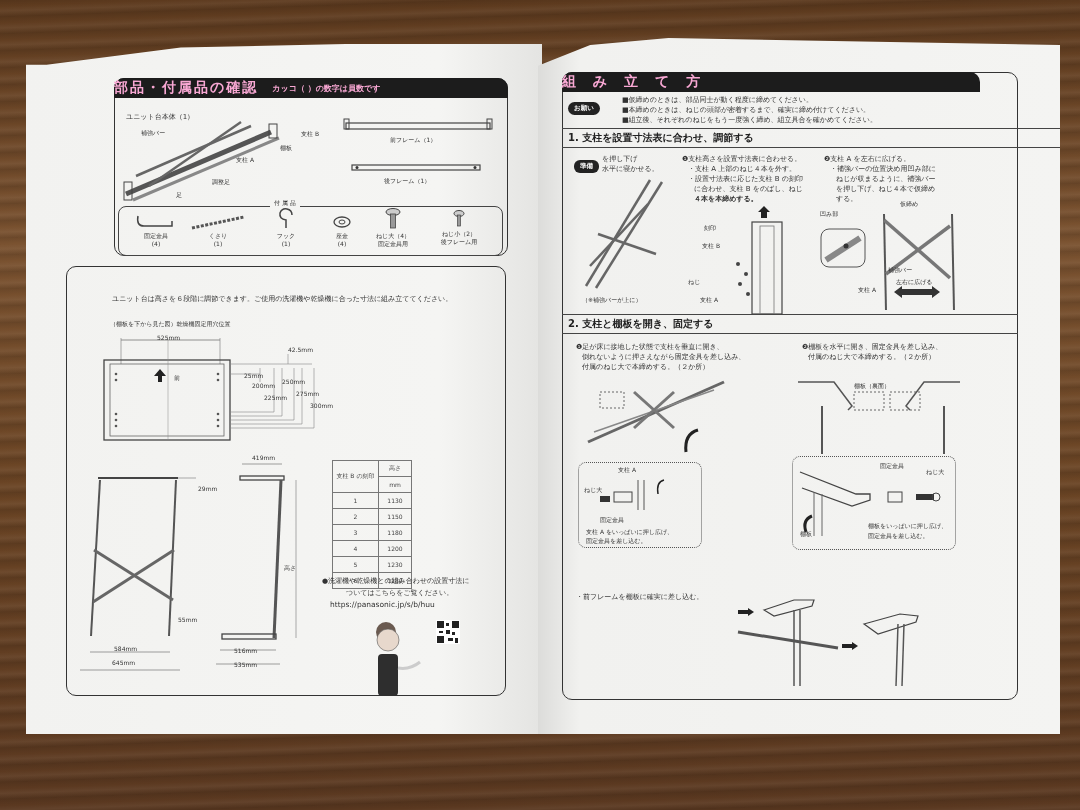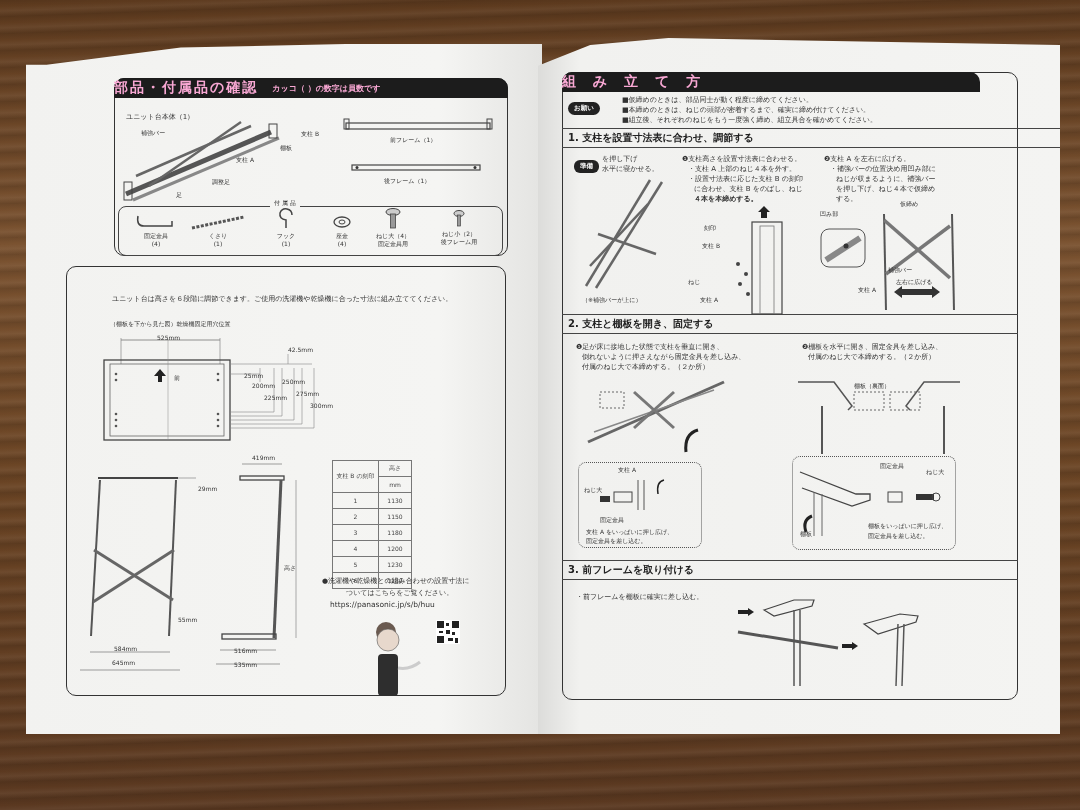--- a/index.html
+++ b/index.html
@@ -414,23 +414,20 @@
     <rect x="92" y="26" width="14" height="10" fill="none" stroke="#444"></rect>
     <rect x="120" y="28" width="18" height="6" fill="#333"></rect>
     <circle cx="140" cy="31" r="4" fill="none" stroke="#444"></circle>
   </svg>
   <span class="txt s6" style="left:342px;top:424px;">固定金具</span>
   <span class="txt s6" style="left:388px;top:430px;">ねじ大</span>
   <span class="txt s6" style="left:262px;top:492px;">棚板</span>
   <span class="txt s6" style="left:330px;top:484px;">棚板をいっぱいに押し広げ、</span>
   <span class="txt s6" style="left:330px;top:494px;">固定金具を差し込む。</span>
 
-  <div class="sec-head" style="left:24px;top:522px;width:456px;height:20px;border-top:1.2px solid #444;">
-    <span>3. 前フレームを取り付ける</span>
-  </div>
   <span class="txt" style="left:38px;top:554px;">・前フレームを棚板に確実に差し込む。</span>
   <svg class="icon" style="left:196px;top:560px;" width="200" height="90">
     <polygon points="14,10 20,14 14,18" fill="#222"></polygon>
       <rect x="4" y="12" width="10" height="4" fill="#222"></rect>
     <path d="M30 12 L60 2 L80 2 L78 8 L40 18 Z" fill="none" stroke="#444" stroke-width="1.2"></path>
     <line x1="60" y1="12" x2="60" y2="88" stroke="#555" stroke-width="1.5"></line>
     <line x1="66" y1="12" x2="66" y2="88" stroke="#555" stroke-width="1.5"></line>
     <line x1="4" y1="34" x2="104" y2="50" stroke="#555" stroke-width="3"></line>
     <polygon points="118,44 124,48 118,52" fill="#222"></polygon>
       <rect x="108" y="46" width="10" height="4" fill="#222"></rect>

